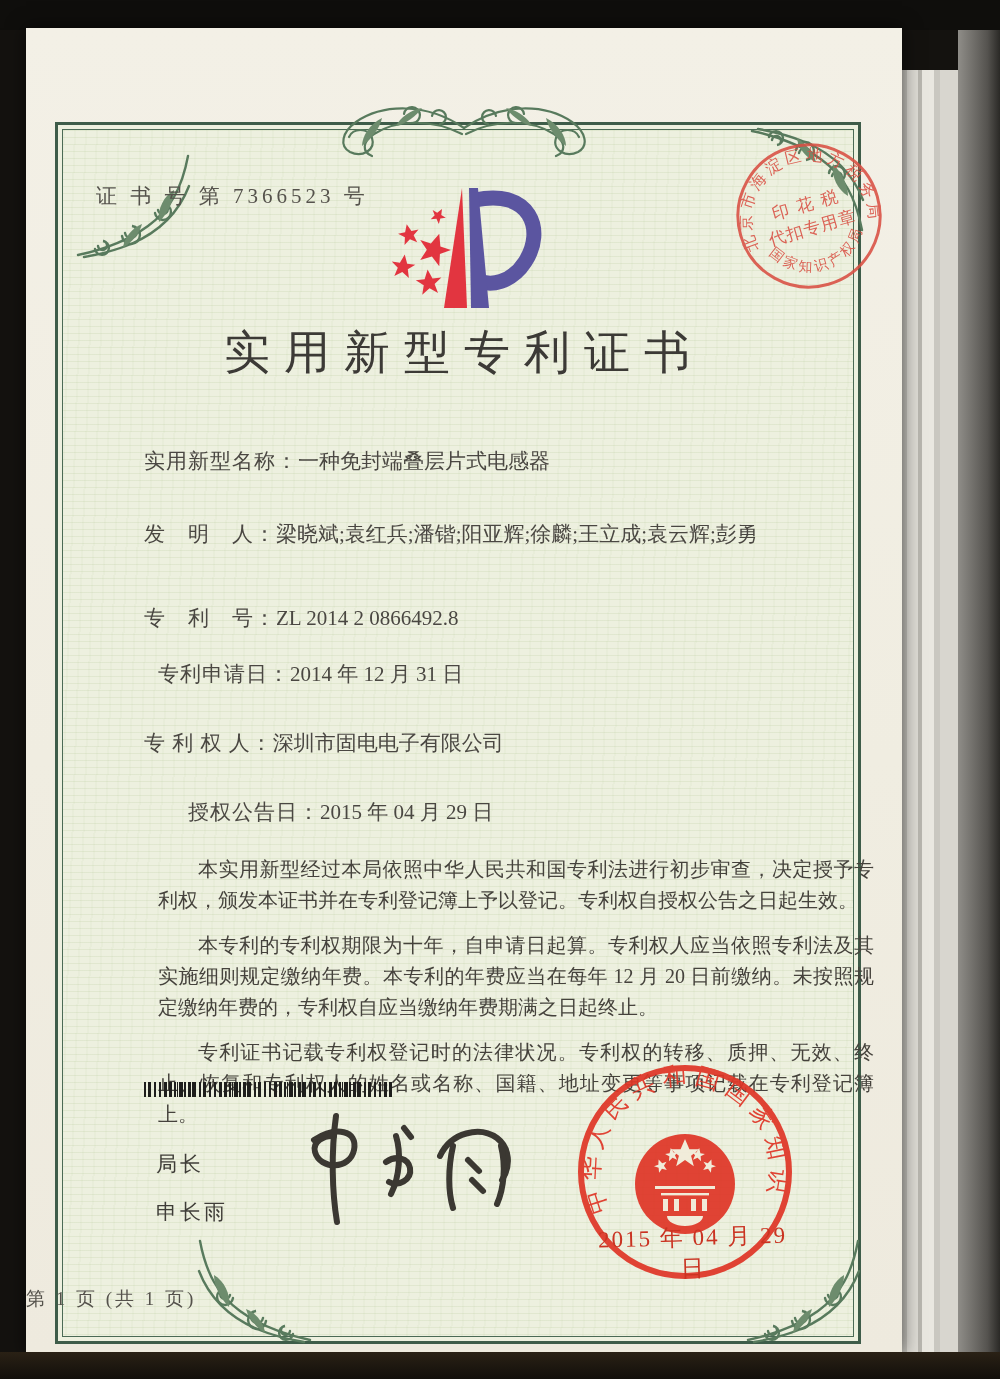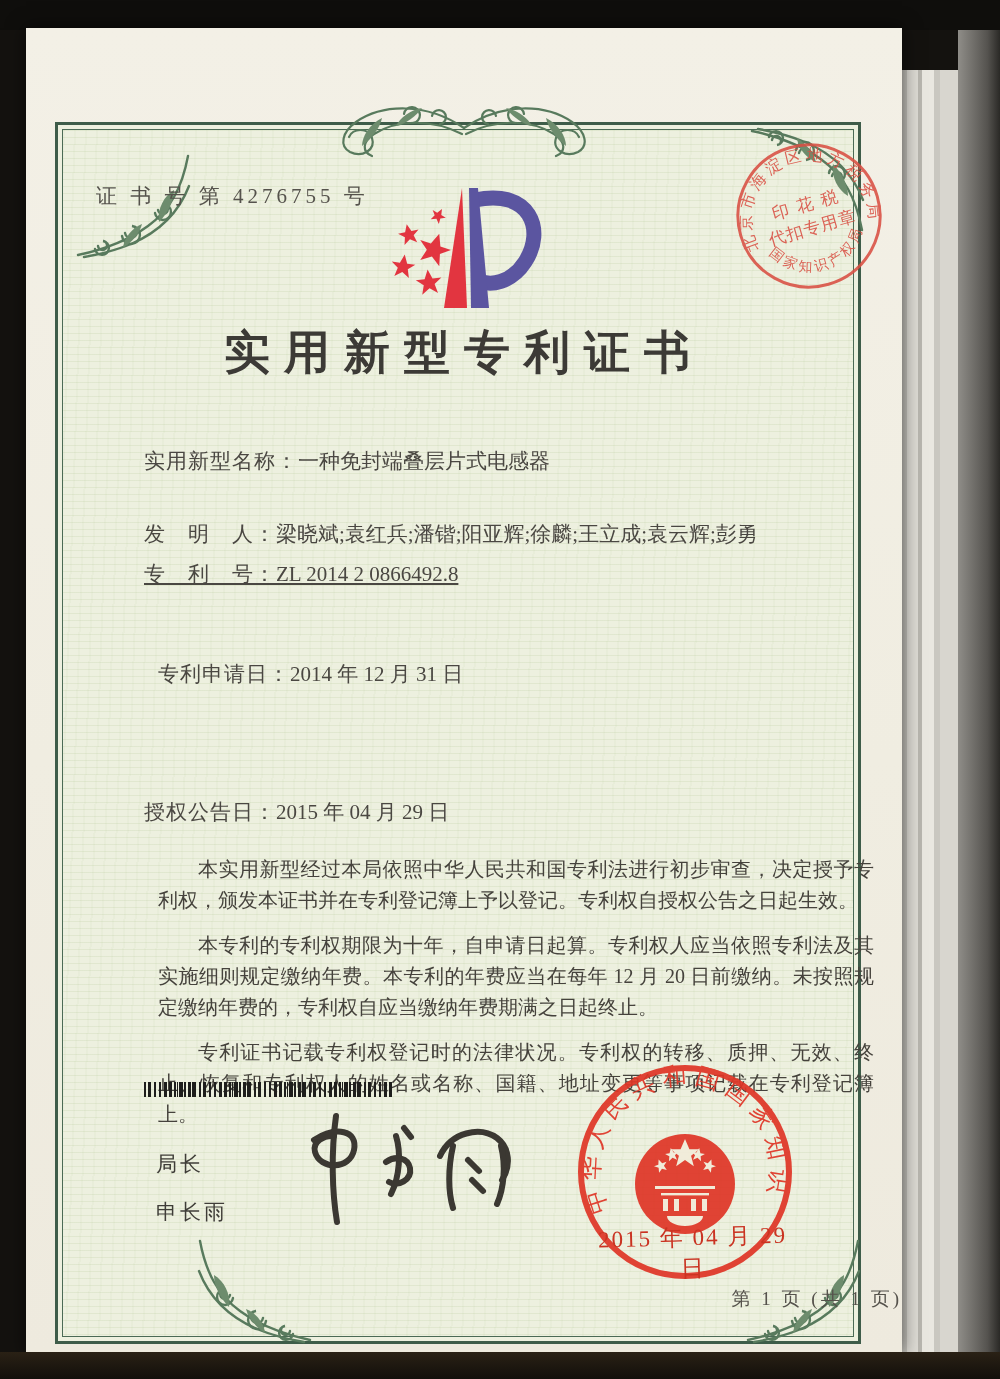--- a/index.html
+++ b/index.html
@@ -22,34 +22,34 @@
     border:3px solid #3e5c49;background:#edf0df;}
   .frame-inner{position:absolute;inset:4px;border:1px solid #4b6a55;
     background:
       repeating-linear-gradient(180deg,rgba(160,185,125,.16) 0 1px,transparent 1px 7px),
       repeating-linear-gradient(92deg,rgba(170,195,140,.07) 0 2px,transparent 2px 11px);}
   .flourish{position:absolute;color:#5a7a5e;}
   
   .cert-no{position:absolute;left:96px;top:182px;font-size:21px;letter-spacing:4px;color:#55524c;}
   .logo{position:absolute;left:372px;top:178px;}
   .title{position:absolute;left:26px;top:322px;width:876px;text-align:center;
-    font-size:46px;letter-spacing:14px;color:#3c3a36;font-weight:700;}
+    font-size:46px;letter-spacing:14px;color:#3c3a36;font-weight:400;}
   .row{position:absolute;left:118px;font-size:21px;color:#4a4742;white-space:nowrap;}
   .row .lbl{letter-spacing:1px;}
   .paras{position:absolute;left:118px;top:840px;width:744px;font-size:20px;
     line-height:31px;color:#45423c;text-align:justify;}
   .paras p{margin:14px;text-indent:2em;}
   .barcode{position:absolute;left:118px;top:1082px;width:250px;height:15px;
     background:
       repeating-linear-gradient(90deg,#1e1e1c 0 2px,transparent 2px 5px),
       repeating-linear-gradient(90deg,#1e1e1c 0 1px,transparent 1px 4px,#1e1e1c 4px 6px,transparent 6px 11px);}
   .signer{position:absolute;left:130px;top:1140px;font-size:21px;color:#3f3d38;
     font-family:"Liberation Sans","DejaVu Sans",sans-serif;letter-spacing:3px;line-height:48px;}
   .signature{position:absolute;left:262px;top:1100px;}
-  .footer{position:absolute;left:26px;top:1286px;width:876px;text-align:right;
+  .footer{position:absolute;left:26px;top:1286px;width:876px;text-align:left;
     font-size:19px;letter-spacing:3px;color:#55524c;}
   
   .tax-stamp{position:absolute;left:731px;top:138px;transform:rotate(-16deg);opacity:.88;}
   .office-seal{position:absolute;left:573px;top:1060px;opacity:.92;}
   .seal-date{position:absolute;left:583px;top:1222px;width:220px;text-align:center;
     font-size:23px;letter-spacing:2px;color:#ca3322;transform:rotate(-1.5deg);
     font-family:"Liberation Serif","DejaVu Serif",serif;z-index:5;}
 </style>
 </head>
 <body>
@@ -90,21 +90,21 @@
 
       <use href="#scrollF" x="0" y="0" transform="translate(228,66)"></use>
       <use href="#scrollF" x="0" y="0" transform="translate(648,66) scale(-1,1)"></use>
 
       <use href="#cornerF" transform="translate(36,100)  scale(-1,-1) rotate(180)"></use>
       <use href="#cornerF" transform="translate(840,100) scale(1,-1) translate(-130,-130) "></use>
       <use href="#cornerF" transform="translate(706,1185)"></use>
       <use href="#cornerF" transform="translate(170,1185) scale(-1,1) translate(-130,0)"></use>
     </svg>
 
-    <div class="cert-no" style="left:70px;top:154px;">证 书 号 第 4276755 号</div>
+    <div class="cert-no" style="left:70px;top:154px;">证 书 号 第 7366523 号</div>
 
     <svg class="logo" style="left:346px;top:150px;" width="200" height="140" viewBox="0 0 200 140">
       <path d="M103,22 C158,10 174,52 153,84 C140,104 118,110 104,101" stroke="#5b55a0" stroke-width="15" fill="none"></path>
       <polygon points="97,10 106,10 117,130 99,130" fill="#5b55a0"></polygon>
       <polygon points="90,10 72,130 95,130" fill="#e23540"></polygon>
       <g fill="#e23540">
         <use href="#star5" transform="translate(62,72) scale(1.7) rotate(18)"></use>
         <use href="#star5" transform="translate(37,57) scale(1.1) rotate(-12)"></use>
         <use href="#star5" transform="translate(31,89) scale(1.25) rotate(8)"></use>
         <use href="#star5" transform="translate(57,105) scale(1.35) rotate(-6)"></use>
@@ -113,27 +113,30 @@
     </svg>
 
     <div class="title" style="left:0;top:294px;width:876px;">实用新型专利证书</div>
 
     <div class="row" style="top:419px;">
       <span class="lbl">实用新型名称：</span><span>一种免封端叠层片式电感器</span>
     </div>
     <div class="row" style="top:492px;">
       <span class="lbl">发　明　人：</span><span>梁晓斌;袁红兵;潘锴;阳亚辉;徐麟;王立成;袁云辉;彭勇</span>
     </div>
-    <div class="row" style="top:532px;text-decoration:underline;">
+    <div class="row" style="top:576px;">
       <span class="lbl">专　利　号：</span><span>ZL 2014 2 0866492.8</span>
     </div>
     <div class="row" style="top:632px;margin-left:14px;">
       <span class="lbl">专利申请日：</span><span>2014 年 12 月 31 日</span>
     </div>
-    <div class="row" style="top:770px;">
+    <div class="row" style="top:701px;">
+      <span class="lbl">专 利 权 人：</span><span>深圳市固电电子有限公司</span>
+    </div>
+    <div class="row" style="top:770px;margin-left:44px;">
       <span class="lbl">授权公告日：</span><span>2015 年 04 月 29 日</span>
     </div>
 
     <div class="paras" style="top:812px;">
       <p>本实用新型经过本局依照中华人民共和国专利法进行初步审查，决定授予专利权，颁发本证书并在专利登记簿上予以登记。专利权自授权公告之日起生效。</p>
       <p>本专利的专利权期限为十年，自申请日起算。专利权人应当依照专利法及其实施细则规定缴纳年费。本专利的年费应当在每年 12 月 20 日前缴纳。未按照规定缴纳年费的，专利权自应当缴纳年费期满之日起终止。</p>
       <p>专利证书记载专利权登记时的法律状况。专利权的转移、质押、无效、终止、恢复和专利权人的姓名或名称、国籍、地址变更等事项记载在专利登记簿上。</p>
     </div>
 
     <div class="barcode" style="top:1054px;"></div>

